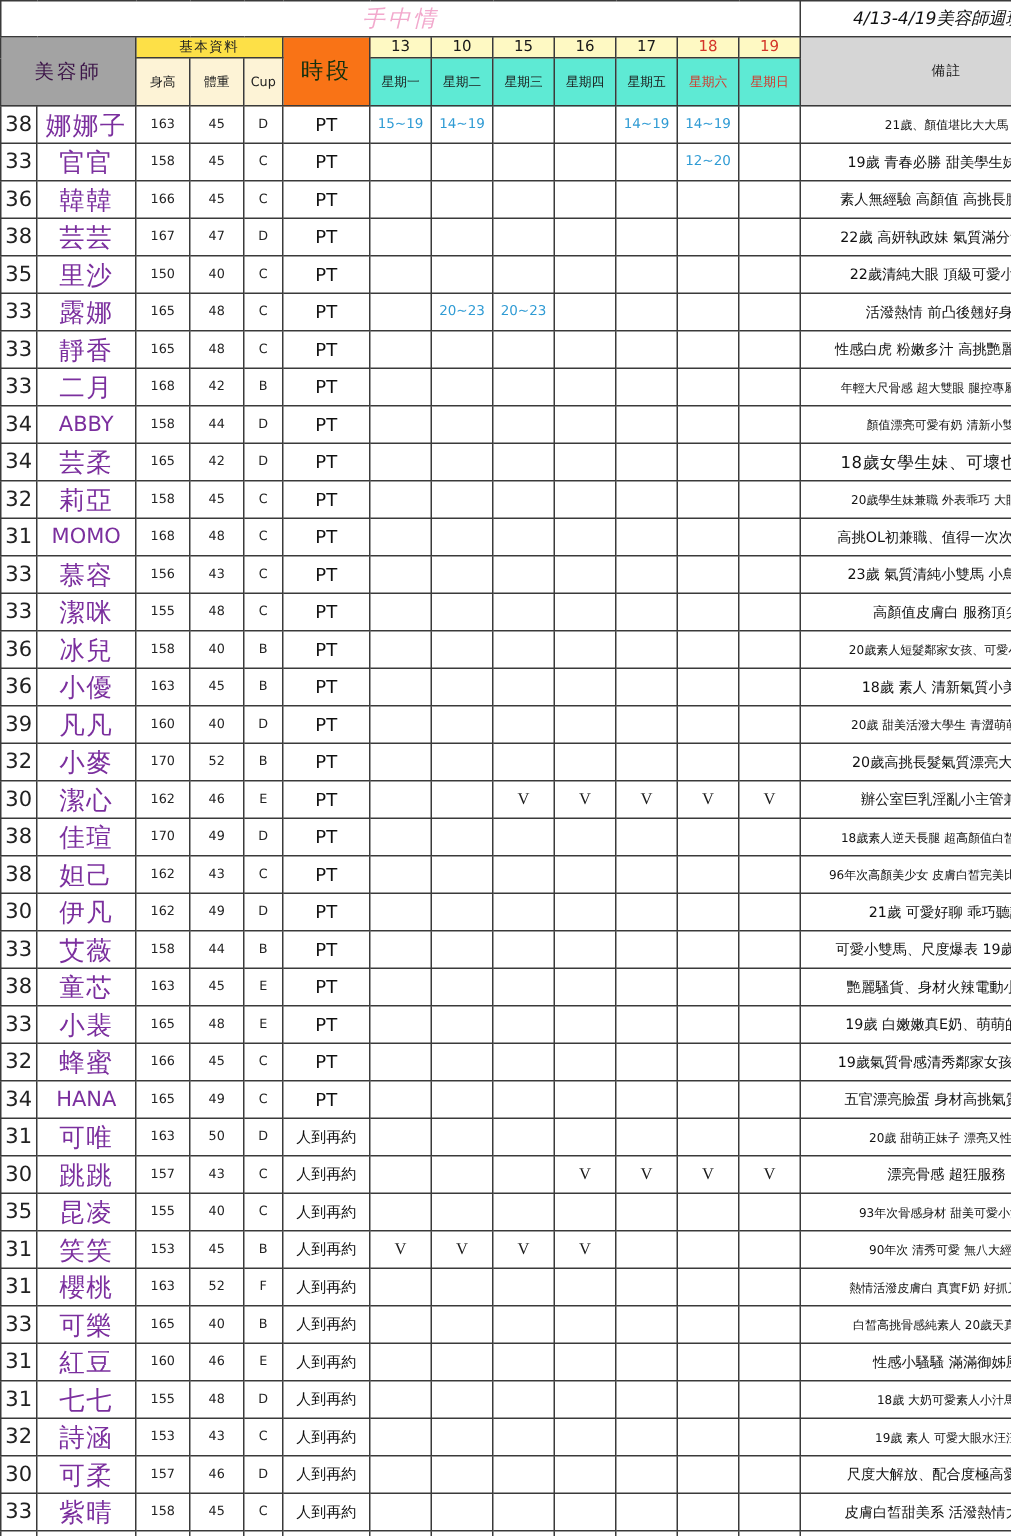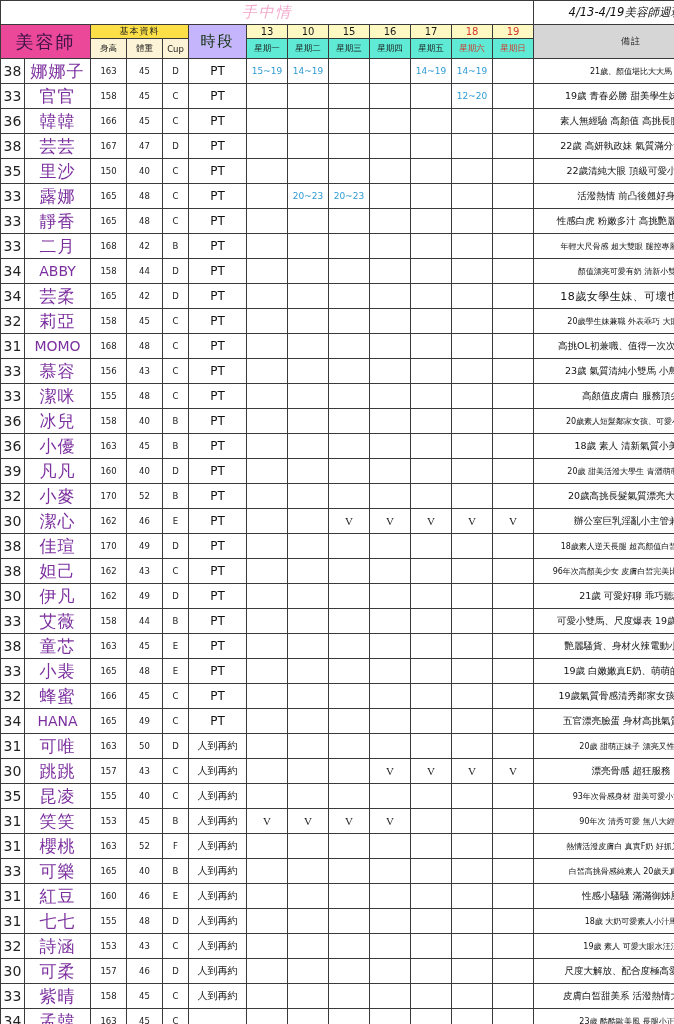--- a/index.html
+++ b/index.html
@@ -48,44 +48,44 @@
   .weektitle {
     font-size: 11.5px;
     font-weight: bold;
     color: #111;
     text-align: right;
     padding-right: 6px;
   }
 
   
   .hdr-top td { height: 14px; }
-  .hdr-bot td { height: 20px; margin-top: 40px; }
+  .hdr-bot td { height: 32px; margin-top: 40px; }
 
   .h-stylist {
-    background: #ec4899;
+    background: #a3a3a3;
     color: #3b1347;
-    font-size: 18px;
+    font-size: 13px;
     font-weight: bold;
     letter-spacing: 2px;
   }
   .h-basic {
     background: #fde047;
     color: #222;
     font-size: 9px;
     font-weight: bold;
     letter-spacing: 1px;
   }
   .h-sub {
     background: #fdf3d6;
     color: #222;
     font-size: 8.5px;
     font-weight: bold;
   }
   .h-slot {
-    background: #c4b5fd;
+    background: #f97316;
     color: #12300f;
     font-size: 15px;
     font-weight: bold;
     letter-spacing: 2px;
     margin-top: 45px;
   }
   .h-daynum {
     background: #fef9c3;
     font-size: 10px;
     font-weight: bold;

